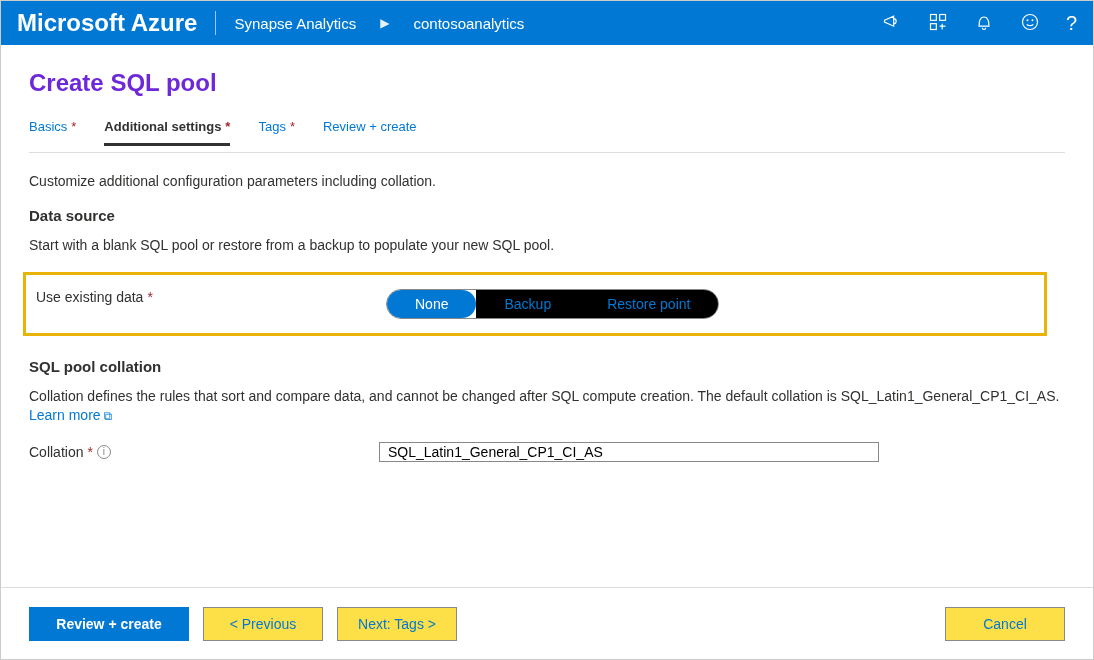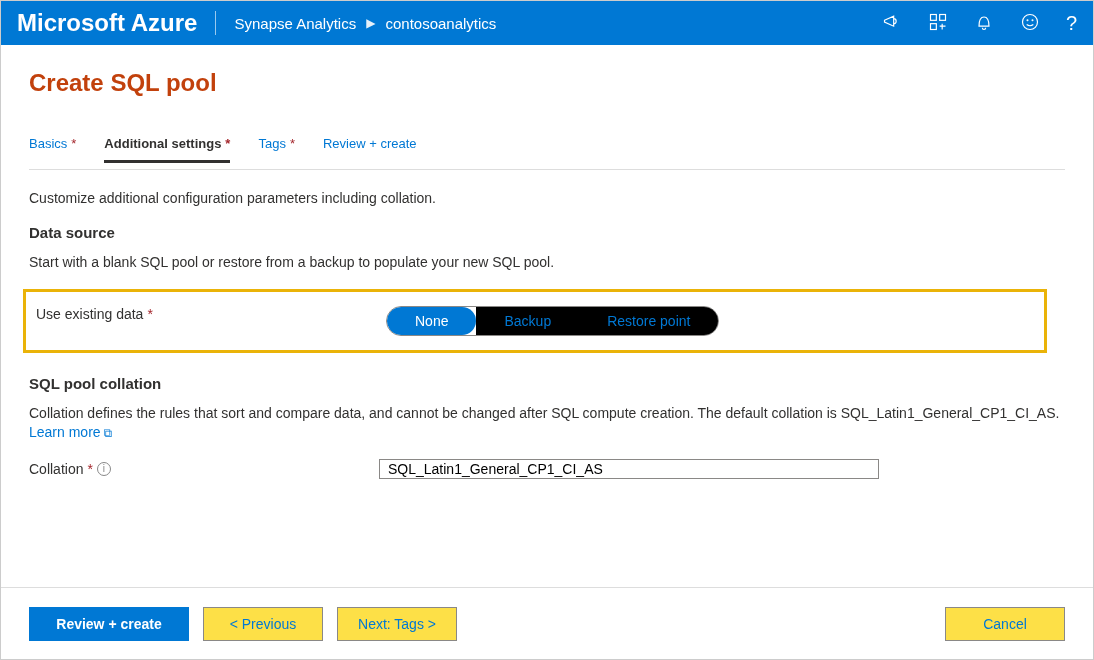--- a/index.html
+++ b/index.html
@@ -20,38 +20,38 @@
     color: #fff;
     height: 44px;
     display: flex;
     align-items: center;
     padding: 0 16px;
     justify-content: space-between;
   }
   .topbar-left { display: flex; align-items: center; gap: 18px; }
   .brand { font-size: 24px; font-weight: 600; }
   .divider-v { width: 1px; height: 24px; background: rgba(255,255,255,0.6); }
-  .crumbs { display: flex; align-items: center; gap: 10px; font-size: 15px; }
+  .crumbs { display: flex; align-items: center; gap: 24px; font-size: 15px; }
   .crumb-sep { font-size: 12px; opacity: 0.9; }
   .topbar-right { display: flex; align-items: center; gap: 26px; }
   .topbar-right svg { width: 20px; height: 20px; fill: none; stroke: #fff; stroke-width: 1.4; }
   .topbar-right .smile { stroke-width: 1.4; }
   .topbar-right .q { font-size: 20px; }
 
   
   .content {
     padding: 24px 28px 0 28px;
     height: calc(100% - 44px - 72px);
     overflow: hidden;
   }
   .page-title {
     font-size: 24px;
     font-weight: 600;
-    margin-bottom: 39px;
-    color: #c2410c;
+    margin-bottom: 22px;
+    color: #6d28d9;
   }
   .tabs {
     display: flex;
     gap: 28px;
     align-items: baseline;
     border-bottom: 1px solid #ddd;
     margin-bottom: 20px;
     height: 34px;
   }
   .tab {

